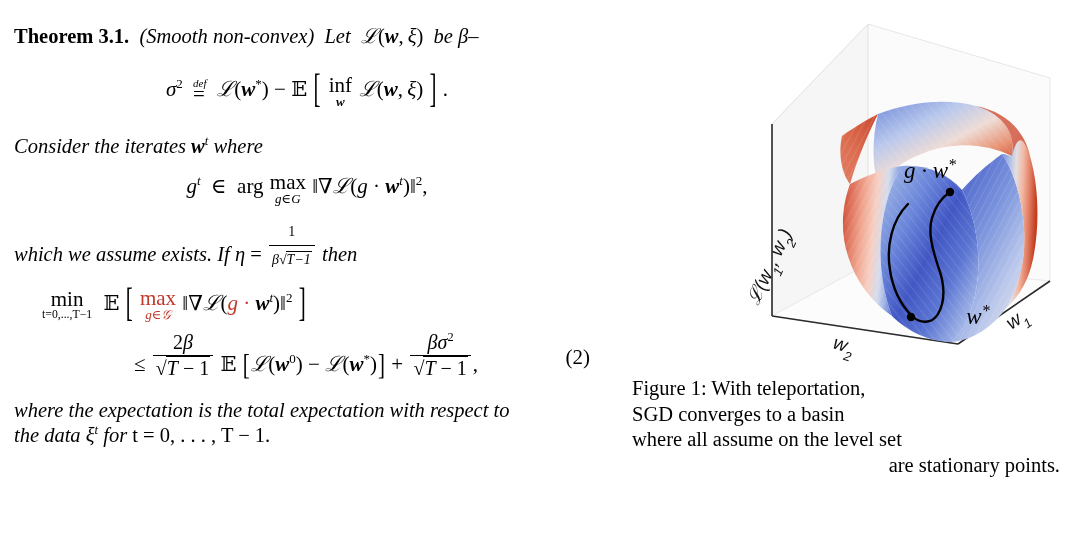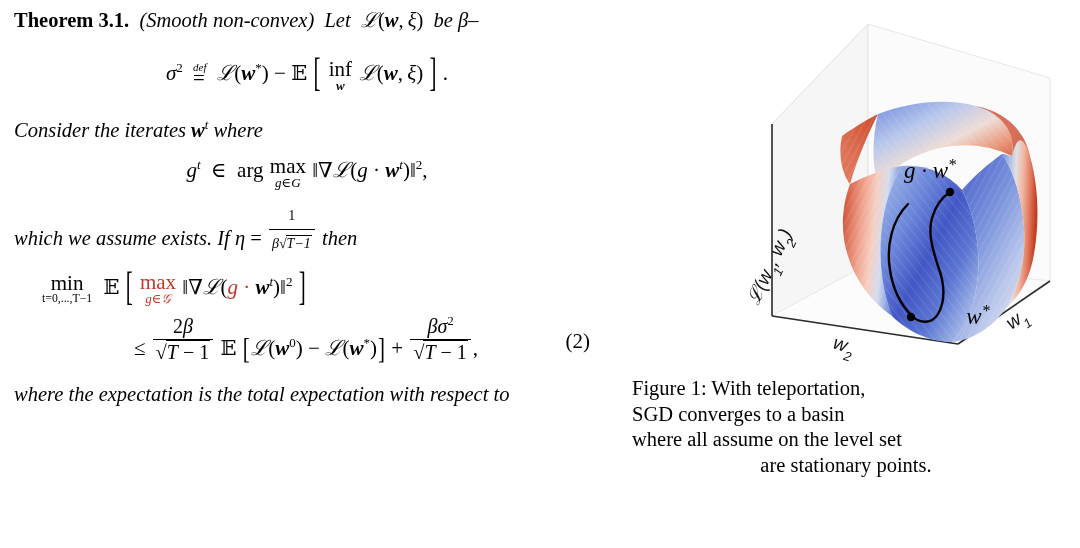--- a/index.html
+++ b/index.html
@@ -9,21 +9,21 @@
     font-family:"Liberation Serif","DejaVu Serif",serif;
     color:#000000;
     overflow:hidden;
     position:relative;
   }
   .page{position:absolute;inset:0;display:flex;}
 
   
   .col-left{
     width:612px;
-    padding:8px 12px 0 14px;
+    padding:24px 12px 0 14px;
     box-sizing:border-box;
     position:relative;
   }
   .thm-line{
     font-size:20.5px;
     line-height:25px;
     font-style:italic;
     text-align:justify;
     letter-spacing:0;
   }
@@ -68,21 +68,21 @@
   }
   .figwrap{
     width:100%;height:368px;position:relative;
   }
   .caption{
     font-size:20.5px;line-height:25.5px;
     text-align:justify;
     padding:0 6px 0 12px;
     margin-top:2px;
   }
-  .caption .lastline{text-align:center;}
+  .caption .lastline{text-align:right;}
 </style>
 </head>
 <body>
 
 <div class="page">
 
   <div class="col-left">
 
     <div class="thm-line">
       <span class="thm-head">Theorem</span>
@@ -164,20 +164,26 @@
         <span class="frac" style="font-size:20px;vertical-align:-4px;">
           <span class="num"><span class="mi">βσ</span><sup>2</sup></span>
           <span class="den"><span class="radical">√<span class="sqrt"><span class="mi">T</span> − 1</span></span></span>
         </span><span>,</span>
         <span class="eqnum" style="top:14px;">(2)</span>
       </div>
     </div>
 
     <div class="para" style="margin-top:18px;">
       <div>where the expectation is the total expectation with respect to</div>
+      <div>
+        <span>the data</span>
+        <span class="mrm"><span class="mi">ξ</span><sup class="mi">t</sup></span>
+        <span>for</span>
+        <span class="mrm">t = 0, . . . , T − 1.</span>
+      </div>
     </div>
   </div>
 
   <div class="col-right">
 
     <div class="figwrap">
       <svg viewBox="0 0 460 368" width="460" height="368">
         <defs>
 
           <linearGradient id="gLeftRidge" x1="0" y1="0" x2="1" y2="0.25">

